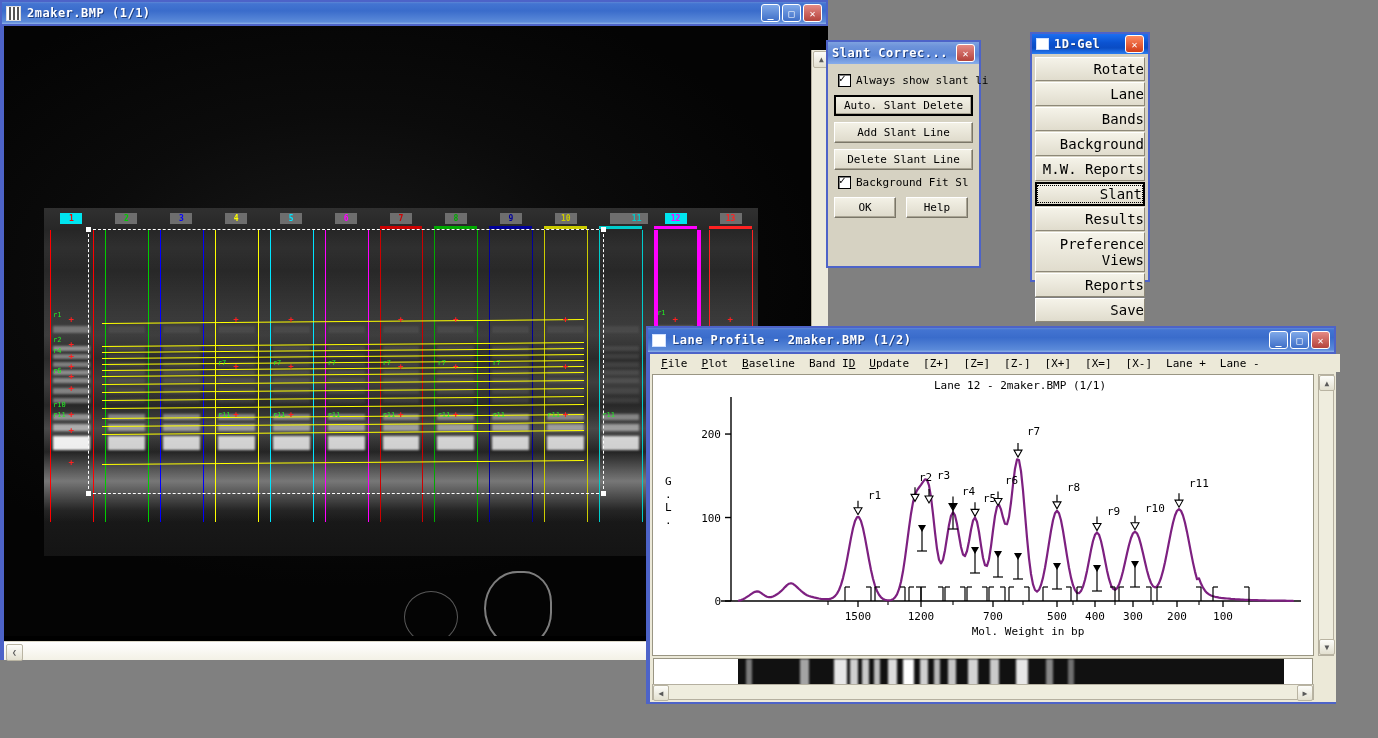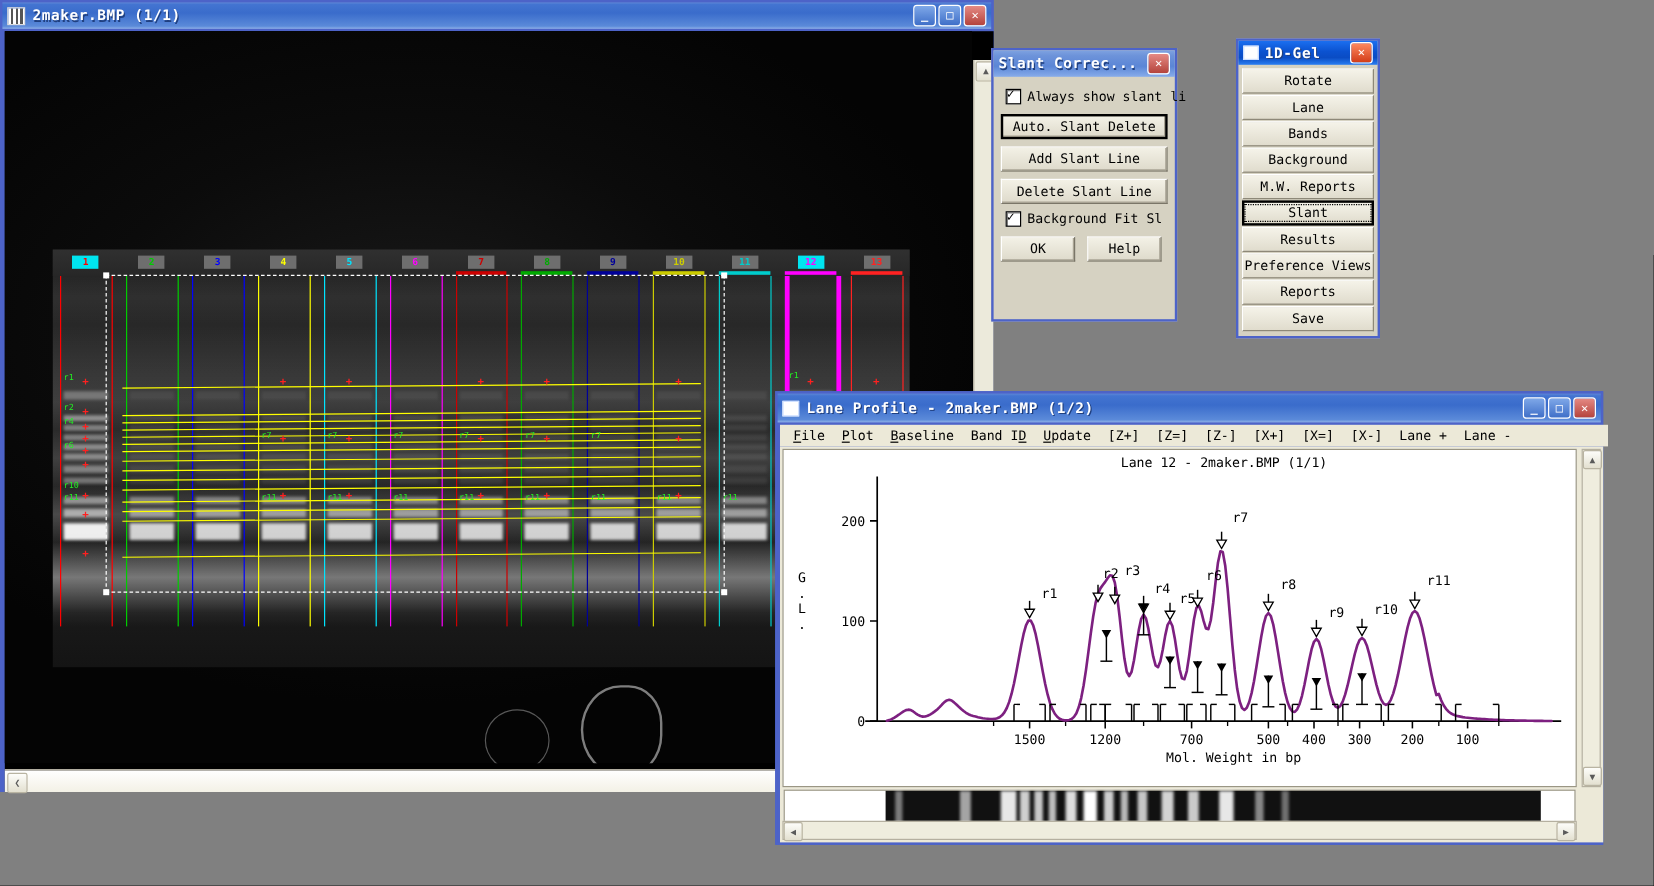--- a/index.html
+++ b/index.html
@@ -84,21 +84,21 @@
   
   #gelpanel{left:1030px;top:32px;width:120px;height:250px;}
   #gelpanel .tbar{height:20px;
     background:linear-gradient(to bottom,#1b6ff0 0%,#0b52d0 45%,#0a4cc4 70%,#2a7df2 100%);}
   #gelpanel .tt{font-size:12px;}
   #gelpanel .sqicon{width:11px;height:10px;background:#fff;border:1px solid #cfe0ff;margin-right:5px;}
   #gelpanel .pbtn{display:block;width:100%;box-sizing:border-box;
     background:linear-gradient(to bottom,#f5f3e9,#e0dccd);
     border-top:1px solid #fff;border-left:1px solid #fff;
     border-right:1px solid #8d8878;border-bottom:1px solid #8d8878;
-    font-family:"DejaVu Sans Mono",monospace;font-size:11px;text-align:center;
+    font-family:"DejaVu Sans Mono",monospace;font-size:14px;text-align:right;
     padding:3px 0;margin-bottom:1px;}
   #gelpanel .pbtn.active{border:2px solid #000;padding:1px 0;}
   #gelpanel .pbtn.active span{border:1px dotted #000;display:block;}
 
   
   #lp{left:646px;top:326px;width:690px;height:378px;background:#4d63c8;border:2px solid #4d63c8;}
   #lp .tbar{height:24px;}
   #lp .sqicon{width:12px;height:11px;background:#fff;border:1px solid #cfe0ff;margin-right:6px;}
   #lp .menubar{position:absolute;left:2px;top:26px;width:686px;height:18px;
     background:#ece9d8;display:flex;align-items:center;gap:0;font-size:11px;padding-left:4px;}
@@ -333,21 +333,21 @@
           <div class="lanelab sel" style="left: 56.4615px; color: rgb(255, 0, 0);">1</div>
           <div class="lanelab" style="left: 111.385px; color: rgb(0, 204, 0);">2</div>
           <div class="lanelab" style="left: 166.308px; color: rgb(0, 0, 255);">3</div>
           <div class="lanelab" style="left: 221.231px; color: rgb(255, 255, 0);">4</div>
           <div class="lanelab" style="left: 276.154px; color: rgb(0, 229, 255);">5</div>
           <div class="lanelab" style="left: 331.077px; color: rgb(255, 0, 255);">6</div>
           <div class="lanelab" style="left: 386px; color: rgb(204, 0, 0);">7</div>
           <div class="lanelab" style="left: 440.923px; color: rgb(0, 170, 0);">8</div>
           <div class="lanelab" style="left: 495.846px; color: rgb(0, 0, 153);">9</div>
           <div class="lanelab" style="left: 550.769px; color: rgb(204, 204, 0);">10</div>
-          <div class="lanelab" style="left: 605.692px; color: rgb(0, 204, 204);">11</div>
+          <div class="lanelab" style="left: 605.692px; color: rgb(0, 204, 204); padding-left: 16px;">11</div>
           <div class="lanelab sel" style="left: 660.615px; color: rgb(255, 0, 255);">12</div>
           <div class="lanelab" style="left: 715.538px; color: rgb(255, 34, 34);">13</div>
         </div>
 
       <div id="slant-lines">
           <div class="hline" style="left: 98px; width: 482px; top: 295px; transform: rotate(-0.45deg);"></div>
           <div class="hline" style="left: 98px; width: 482px; top: 318px; transform: rotate(-0.45deg);"></div>
           <div class="hline" style="left: 98px; width: 482px; top: 324px; transform: rotate(-0.45deg);"></div>
           <div class="hline" style="left: 98px; width: 482px; top: 330px; transform: rotate(-0.45deg);"></div>
           <div class="hline" style="left: 98px; width: 482px; top: 336px; transform: rotate(-0.45deg);"></div>

